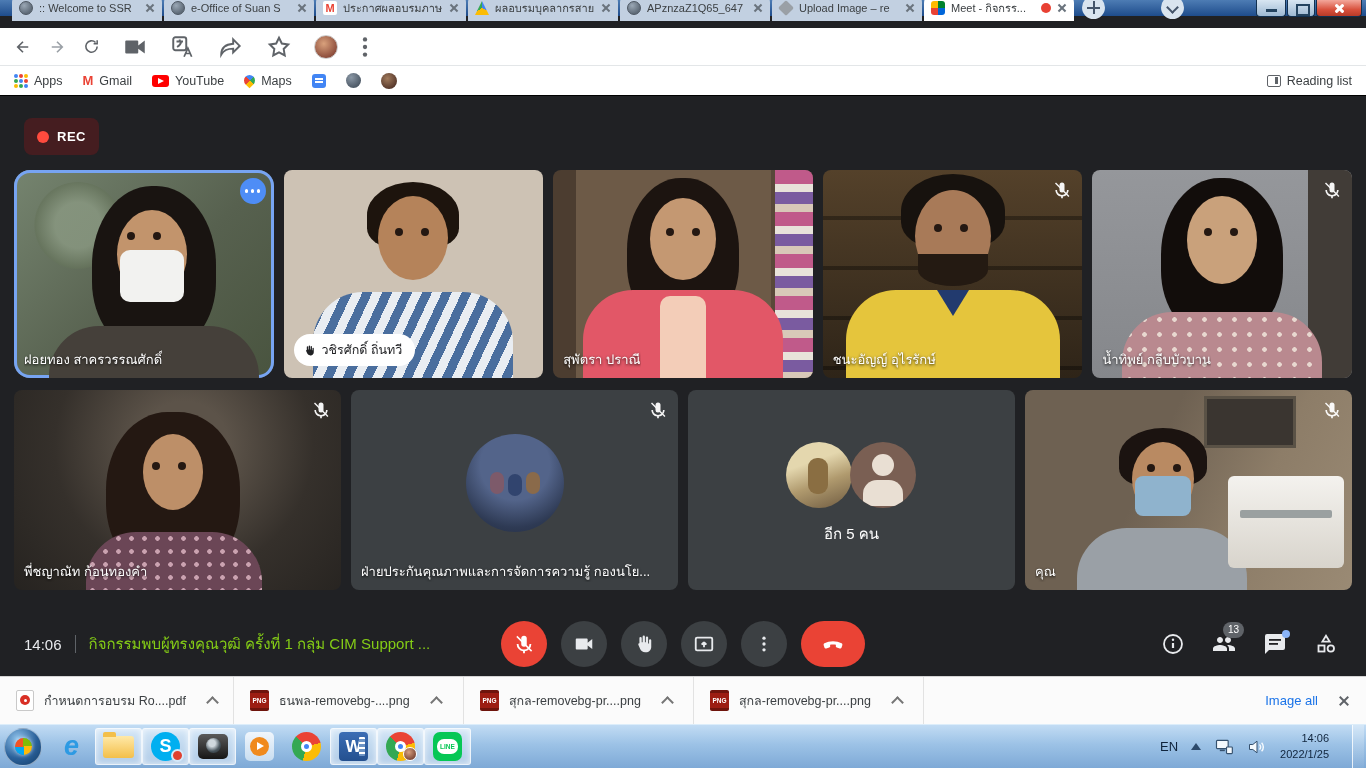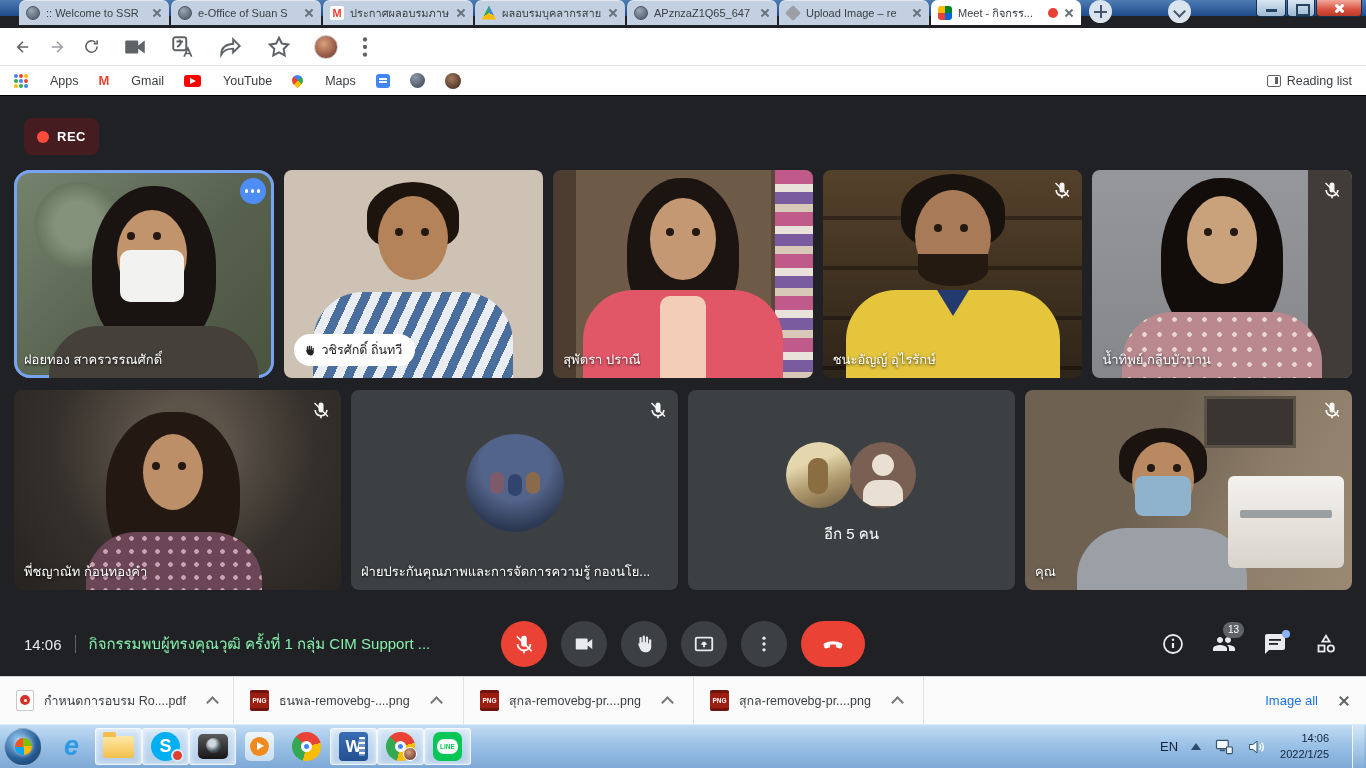--- a/index.html
+++ b/index.html
@@ -1,20 +1,20 @@
 <!DOCTYPE html>
 <html><head>
 <meta charset="utf-8">
 <style>
   *{margin:0;padding:0;box-sizing:border-box}
   body{font-family:"Liberation Sans",sans-serif;background:#000}
   .screen{position:relative;width:1366px;height:768px;overflow:hidden;background:#202124}
 
   
-  .titlebar{position:absolute;top:0;left:0;right:0;height:16px;background:linear-gradient(#4d7cb4,#1e4c8c);display:flex;align-items:flex-start;padding-left:19px}
+  .titlebar{position:absolute;top:0;left:0;right:0;height:16px;background:linear-gradient(#4d7cb4,#1e4c8c);display:flex;align-items:center;padding-left:12px}
   .tab{height:25px;width:150px;margin-right:2px;border-radius:7px 7px 0 0;background:#c2d0e1;display:flex;align-items:center;gap:6px;padding:0 7px;box-shadow:inset 0 1px 0 rgba(255,255,255,.5)}
   .tab.active{background:#fff}
   .tab-title{flex:1;font-size:11px;color:#3c4043;white-space:nowrap;overflow:hidden;text-overflow:ellipsis}
   .xicon{position:relative;width:10px;height:10px;flex:0 0 auto;cursor:pointer}
   .xicon::before,.xicon::after{content:"";position:absolute;left:4px;top:0;width:2px;height:10px;background:#6a737d}
   .xicon::before{transform:rotate(45deg)}.xicon::after{transform:rotate(-45deg)}
   .fav{width:14px;height:14px;flex:0 0 auto;border-radius:50%}
   .fav-globe{background:radial-gradient(circle at 35% 30%,#9aa7b5,#5f6b78 70%);border:1px solid #4c5661}
   .fav-gmail{border-radius:2px;background:#fff;color:#ea4335;font-size:11px;font-weight:bold;line-height:14px;text-align:center}
   .fav-drive{border-radius:0;background:conic-gradient(#4285f4 0 33%,#fbbc04 0 66%,#34a853 0 100%);clip-path:polygon(50% 0,100% 100%,0 100%)}
@@ -39,21 +39,21 @@
   
   .navbar{position:absolute;top:28px;left:0;right:0;height:38px;background:#fff;display:flex;align-items:center;padding:0 10px;border-bottom:1px solid #e3e6e8}
   .navbtn{width:26px;height:26px;margin-right:8px;display:flex;align-items:center;justify-content:center;cursor:pointer}
   .omnibox{flex:1;height:28px;border:1px solid #dbdfe3;border-radius:15px;display:flex;align-items:center;gap:8px;padding:0 12px;margin:0 6px}
   .url{font-size:13.5px;color:#202124}
   .nav-right{display:flex;align-items:center;gap:14px;margin-left:10px}
   .avatar{width:24px;height:24px;border-radius:50%;background:radial-gradient(circle at 40% 35%,#d9a17c,#8a4a3a 75%);border:1px solid #ccc;cursor:pointer}
 
   
   .bookmarks{position:absolute;top:66px;left:0;right:0;height:30px;background:#fff;display:flex;align-items:center;gap:20px;padding:0 14px;border-bottom:1px solid #000}
-  .bm{display:flex;align-items:center;gap:22px;font-size:12.5px;color:#3c4043;cursor:pointer}
+  .bm{display:flex;align-items:center;gap:6px;font-size:12.5px;color:#3c4043;cursor:pointer}
   .bm-grid{display:grid;grid-template-columns:repeat(3,4px);grid-gap:1px}
   .bm-grid i{width:4px;height:4px;border-radius:50%}
   .bm-gmailM{color:#ea4335;font-weight:bold;font-size:13px}
   .bm-yt{width:17px;height:12px;background:#ff0000;border-radius:3px;position:relative}
   .bm-yt::before{content:"";position:absolute;left:6px;top:3px;border-left:6px solid #fff;border-top:3px solid transparent;border-bottom:3px solid transparent}
   .bm-pin{width:11px;height:11px;border-radius:50% 50% 50% 0;transform:rotate(-45deg);background:conic-gradient(#4285f4 0 25%,#34a853 0 50%,#fbbc04 0 75%,#ea4335 0 100%)}
   .bm-translate{width:14px;height:14px;border-radius:3px;background:#4285f4;position:relative}
   .bm-translate::before{content:"";position:absolute;left:3px;top:4px;width:8px;height:2px;background:#fff;box-shadow:0 3px 0 #fff}
   .bm-globe{width:15px;height:15px;border-radius:50%;background:radial-gradient(circle at 35% 30%,#8a97a5,#4f5b68 70%)}
   .bm-ava{width:16px;height:16px;border-radius:50%;background:radial-gradient(circle at 40% 35%,#a07a5c,#54362a 75%)}
@@ -137,21 +137,21 @@
   .s9 .face{top:52px;width:62px;height:74px;margin-left:-57px;background:#b98a62}
   .s9 .eyes{top:74px;left:50%;margin-left:-42px}
   .s9 .maskc{top:86px;width:56px;height:40px;margin-left:-54px;background:#8fb3cd;border-radius:8px}
   .s9 .torso{width:170px;height:62px;margin-left:-112px;background:#9aa0a6}
 
   
   .mbar{position:absolute;left:0;right:0;bottom:0;height:64px;display:flex;align-items:center}
   .mbar-left{display:flex;align-items:center;gap:13px;margin-left:24px;min-width:0;max-width:470px}
   .mtime{color:#e8eaed;font-size:15px;flex:0 0 auto}
   .mdivider{width:1px;height:18px;background:#5f6368;flex:0 0 auto}
-  .mtitle{color:#86efac;font-size:15px;white-space:nowrap;overflow:hidden;text-overflow:ellipsis}
+  .mtitle{color:#84cc16;font-size:15px;white-space:nowrap;overflow:hidden;text-overflow:ellipsis}
   .mbar-center{position:absolute;left:50%;transform:translateX(-50%);display:flex;align-items:center;gap:14px}
   .cbtn{width:46px;height:46px;border-radius:50%;background:#3c4043;border:none;display:flex;align-items:center;justify-content:center;cursor:pointer}
   .cbtn.red{background:#ea4335}
   .cbtn.endcall{width:64px;border-radius:23px}
   .mbar-right{margin-left:auto;display:flex;align-items:center;gap:27px;padding-right:28px}
   .ricon{position:relative;width:24px;height:24px;cursor:pointer}
   .pbadge{position:absolute;top:-10px;left:11px;background:#5f6368;color:#fff;font-size:10px;line-height:1;border-radius:9px;padding:3px 5px;z-index:2}
   .bluedot{position:absolute;top:-2px;right:-3px;width:8px;height:8px;border-radius:50%;background:#8ab4f8;z-index:2}
 
   

